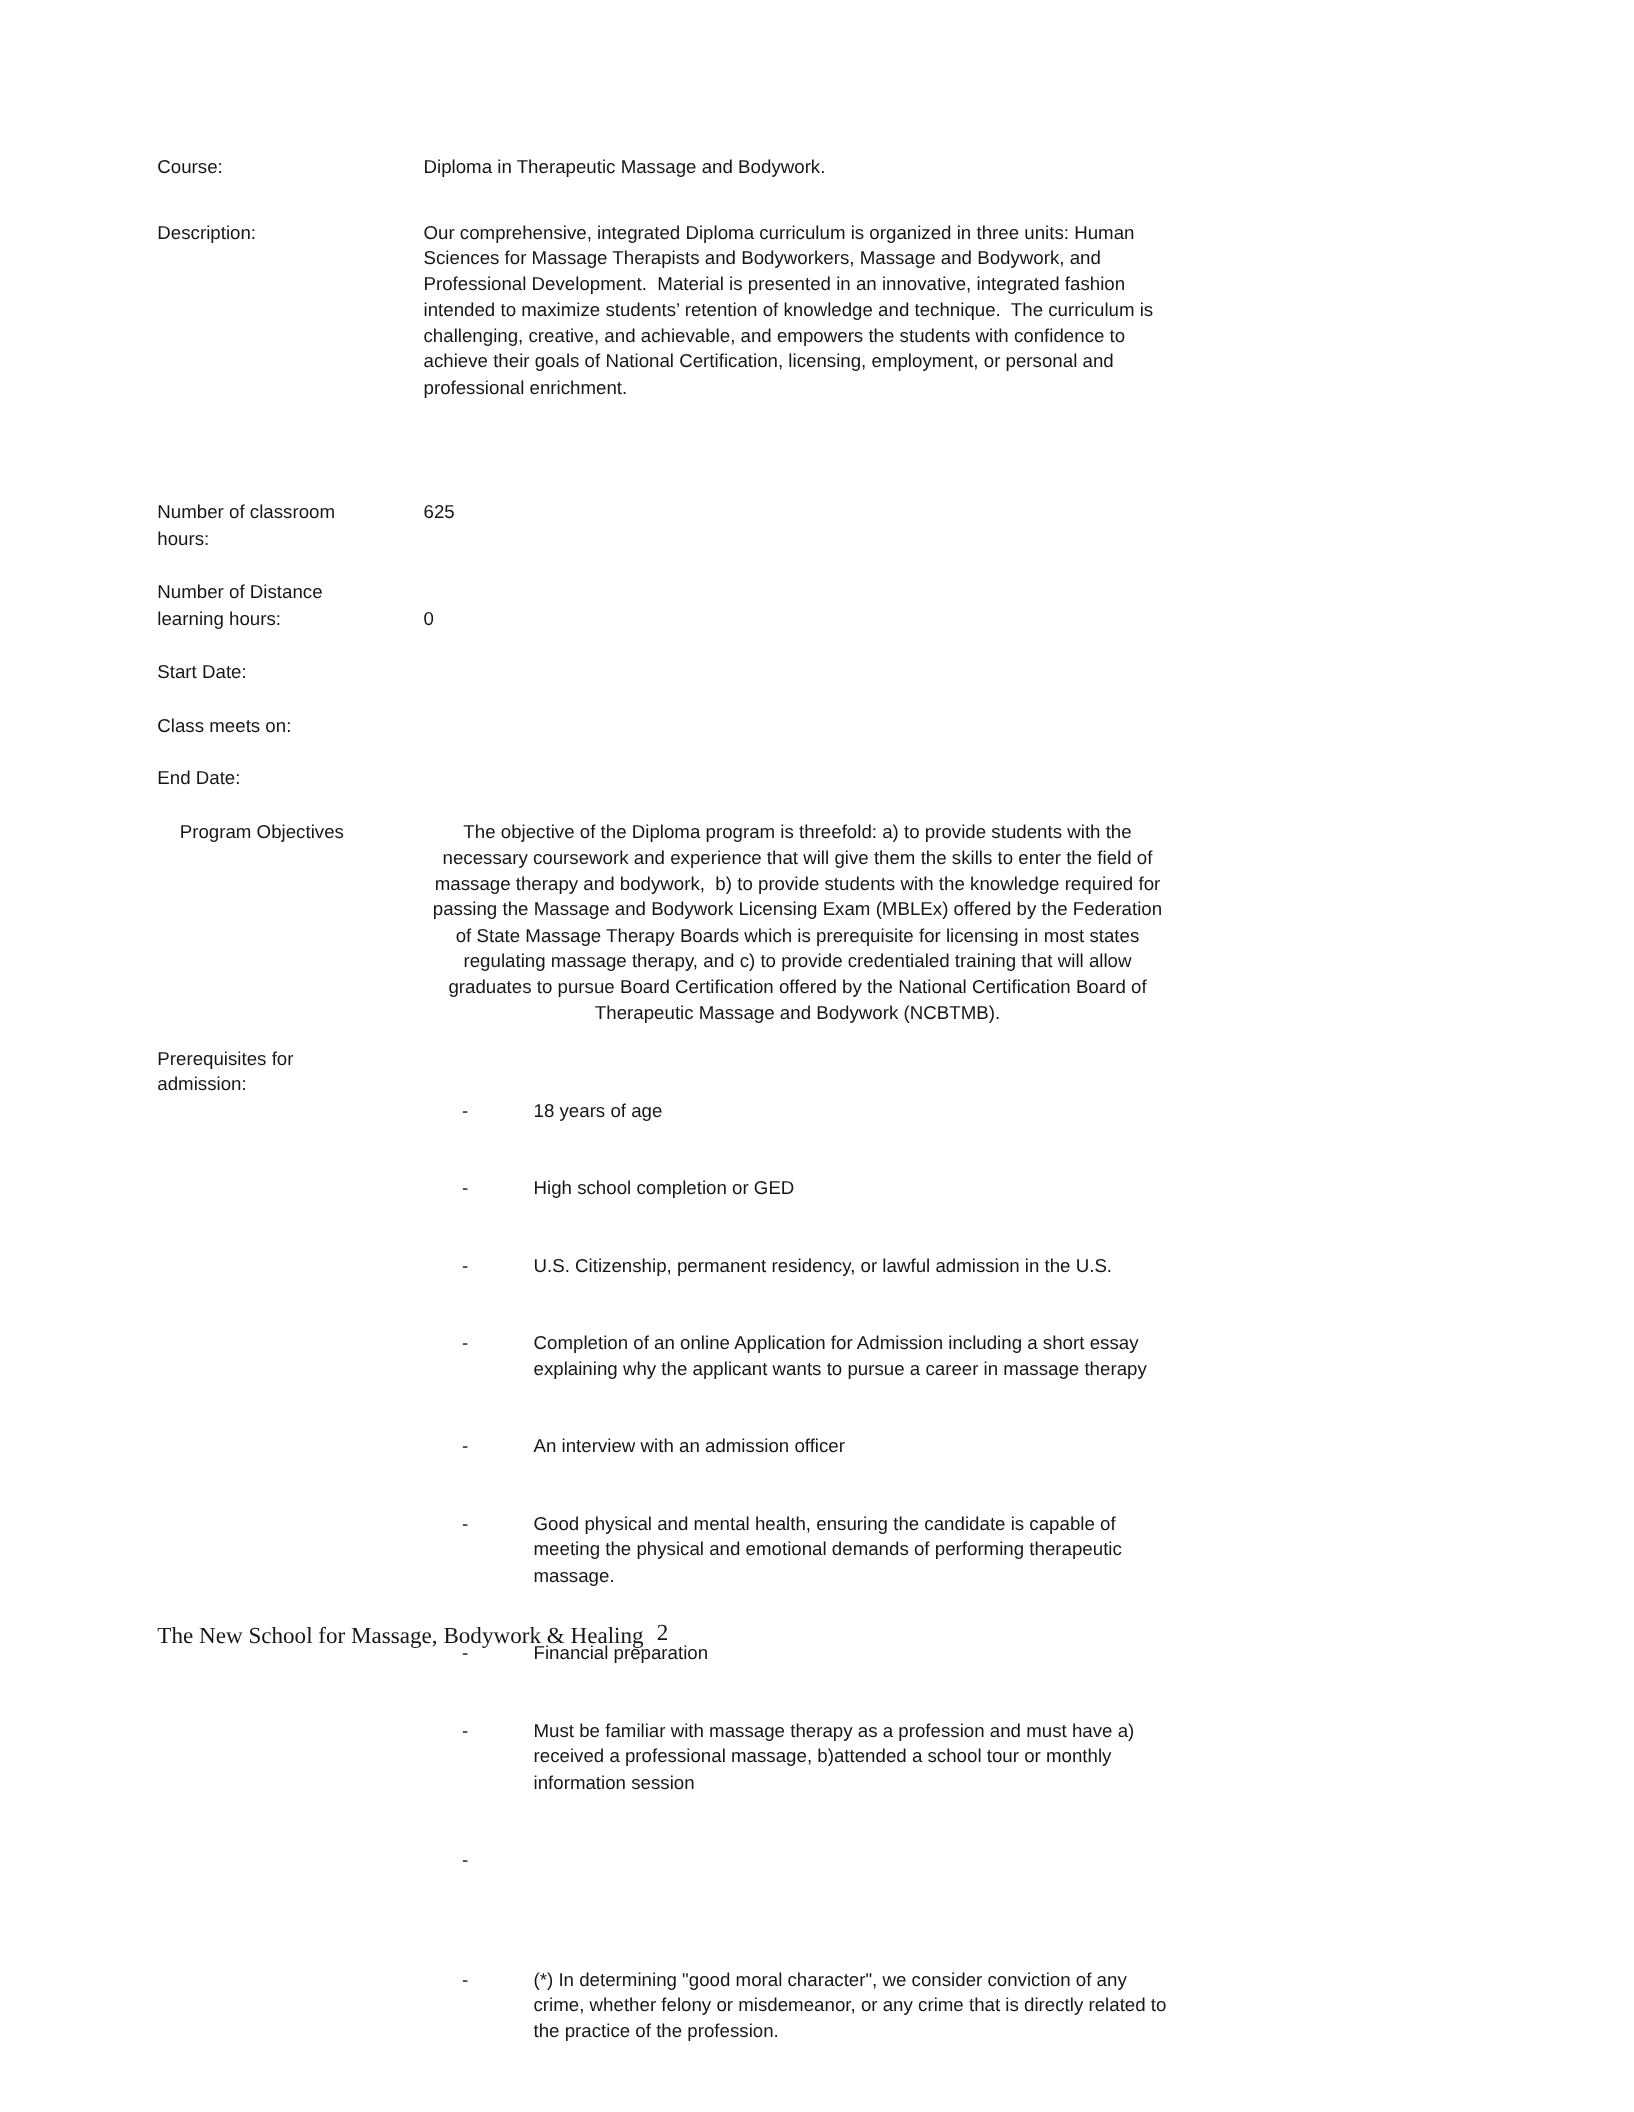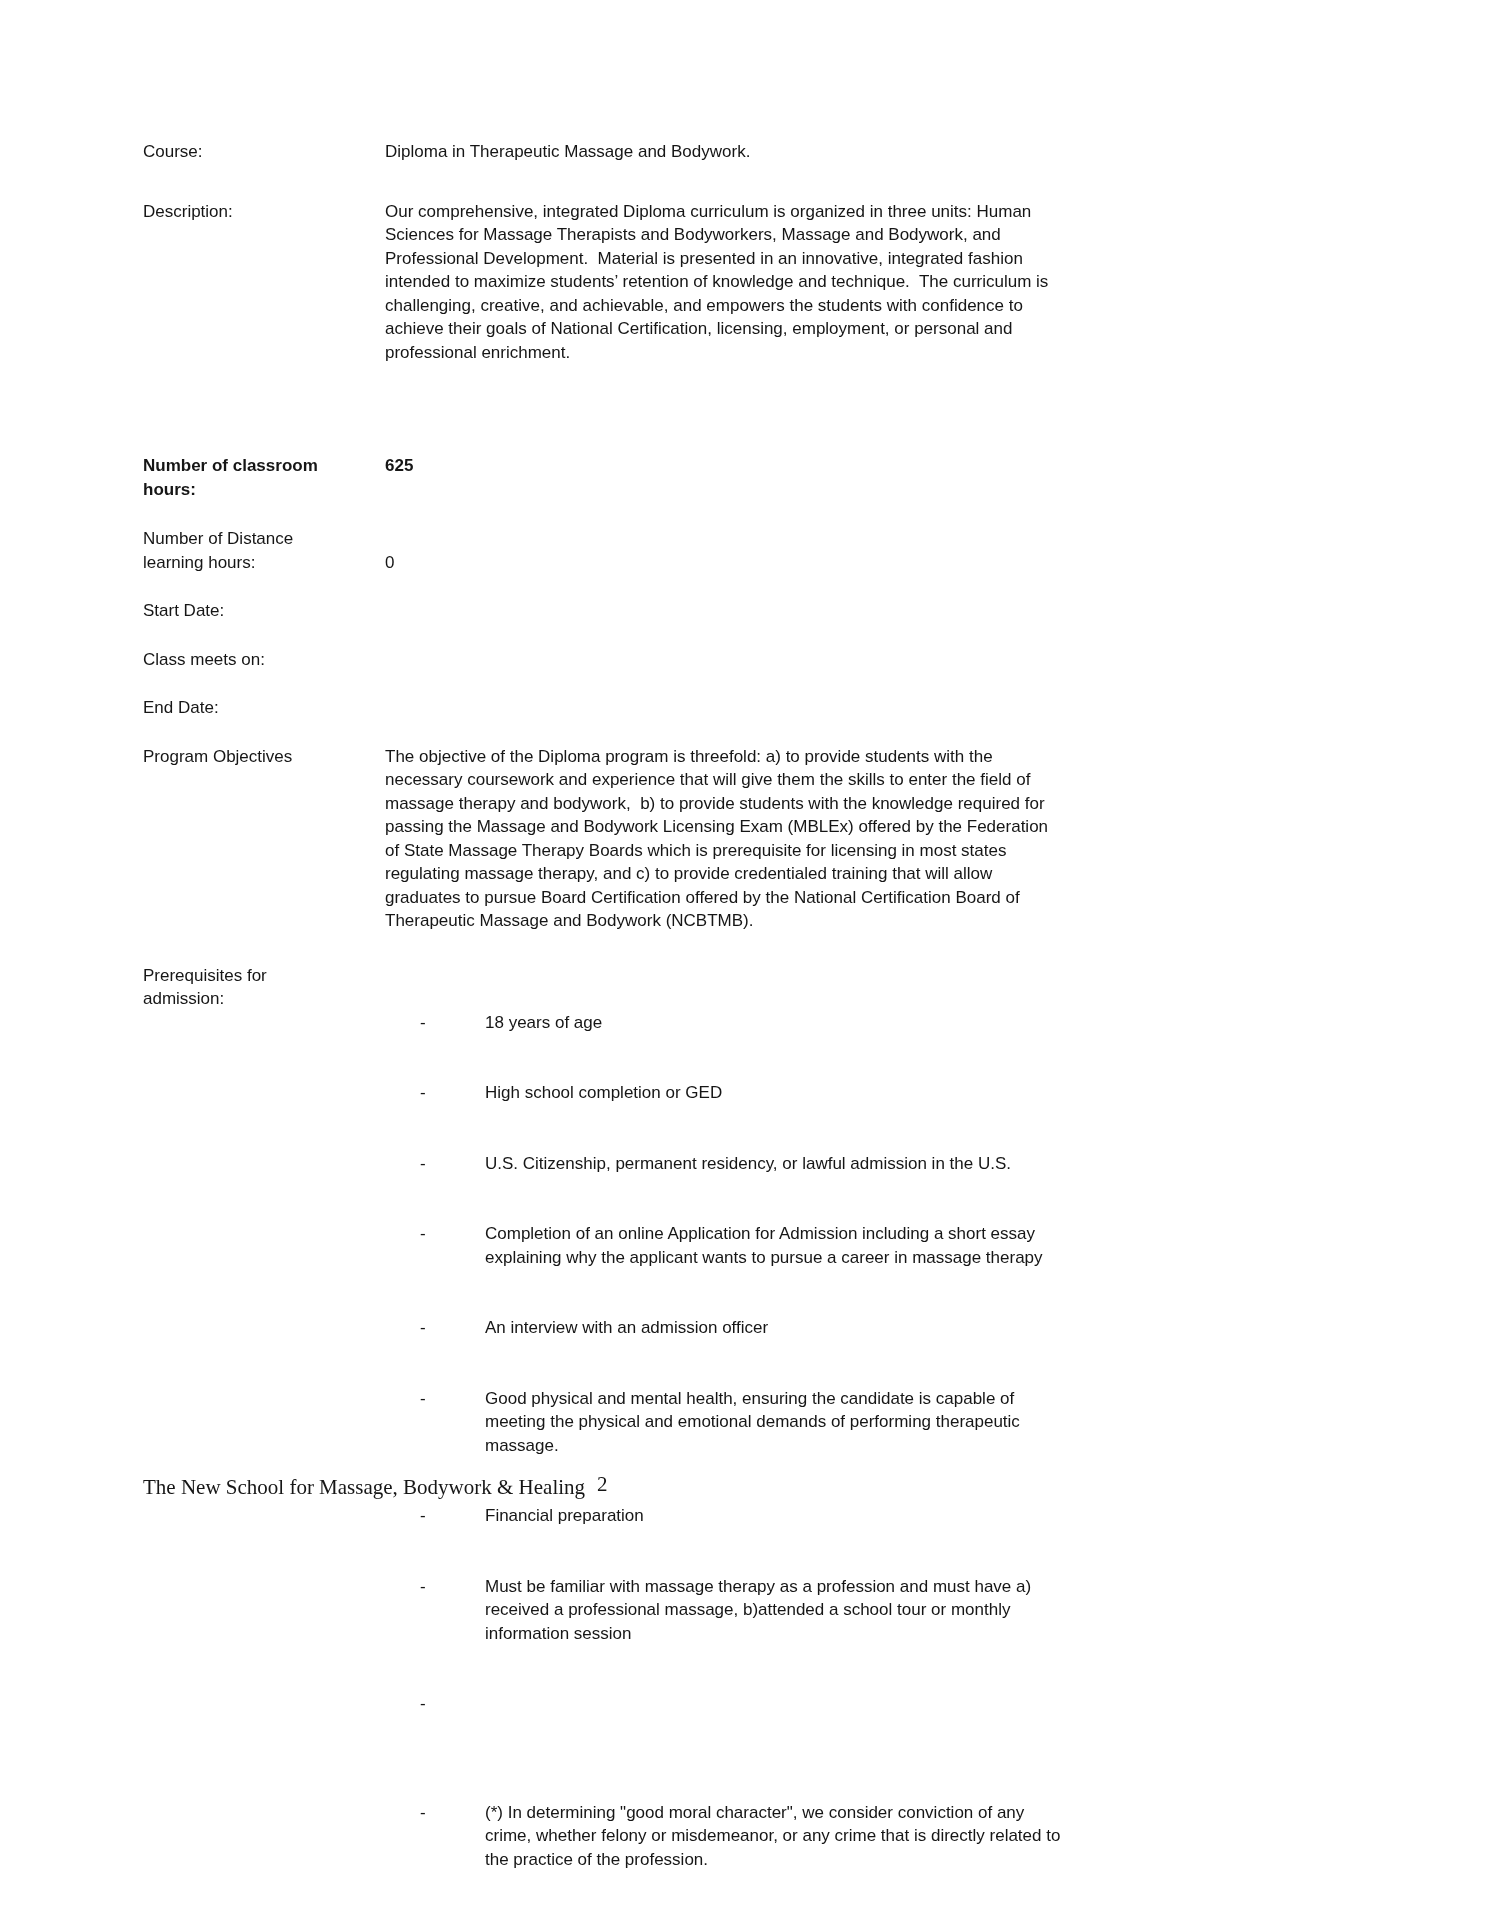--- a/index.html
+++ b/index.html
@@ -24,23 +24,23 @@
     padding-right: 52px;
     white-space: pre-wrap;
   }
   .field-value {
     flex: 0 0 680px;
     box-sizing: border-box;
     white-space: pre-wrap;
   }
   .row--course { margin-bottom: 36px; }
   .row--description { margin-bottom: 90px; }
-  .row--classroom { margin-bottom: 26px; font-weight: bold; }
+  .row--classroom { margin-bottom: 26px; }
   .row--distance { margin-bottom: 25px; align-items: flex-end; }
-  .row--objectives { margin-bottom: 31px; }
+  .row--objectives { margin-bottom: 18px; text-align: center; }
   .bullet { display: flex; align-items: flex-start; }
   .bullet-dash {
     flex: 0 0 72px;
     box-sizing: border-box;
     padding-left: 35px;
   }
   .bullet-text { flex: 1; white-space: pre-wrap; margin-left: 28px; }
   .bullet--note { margin-top: 38px; }
   .footer-left {
     position: absolute;

